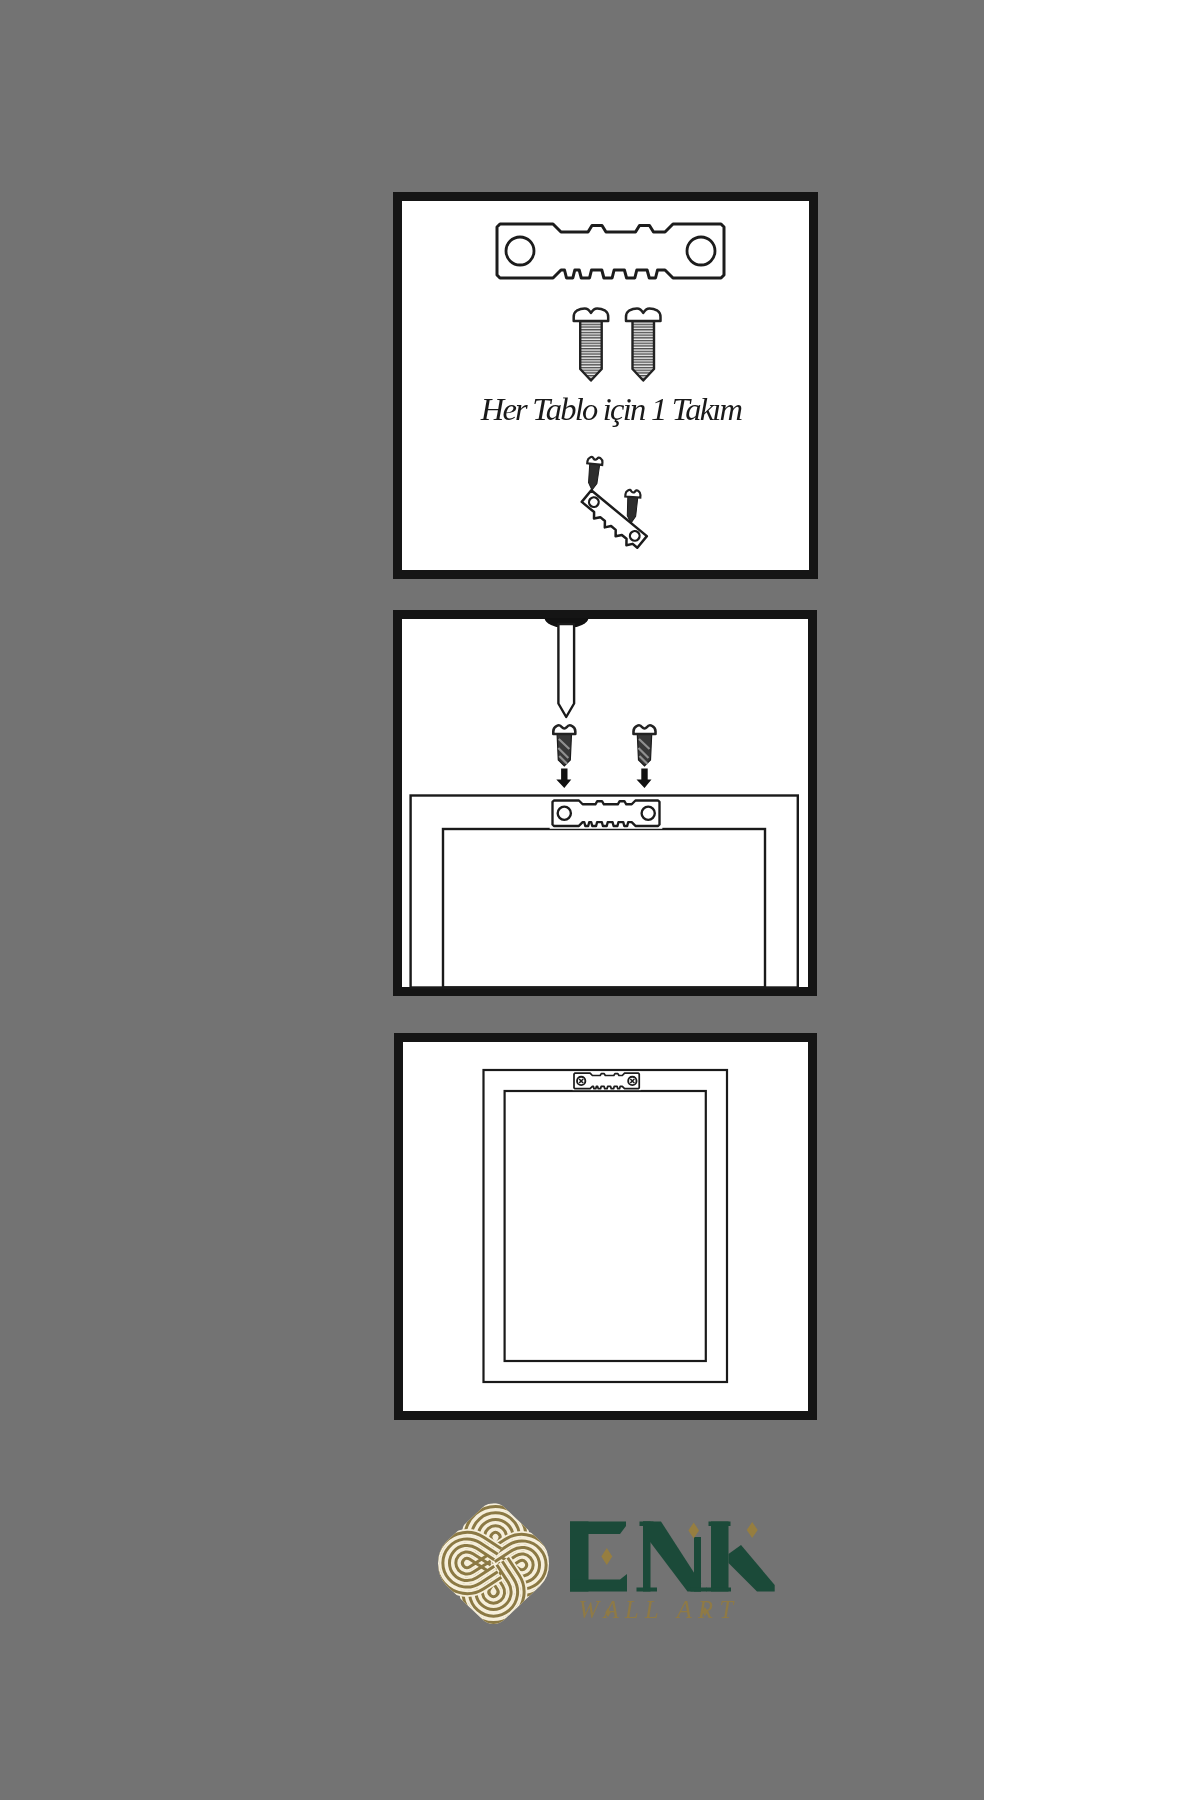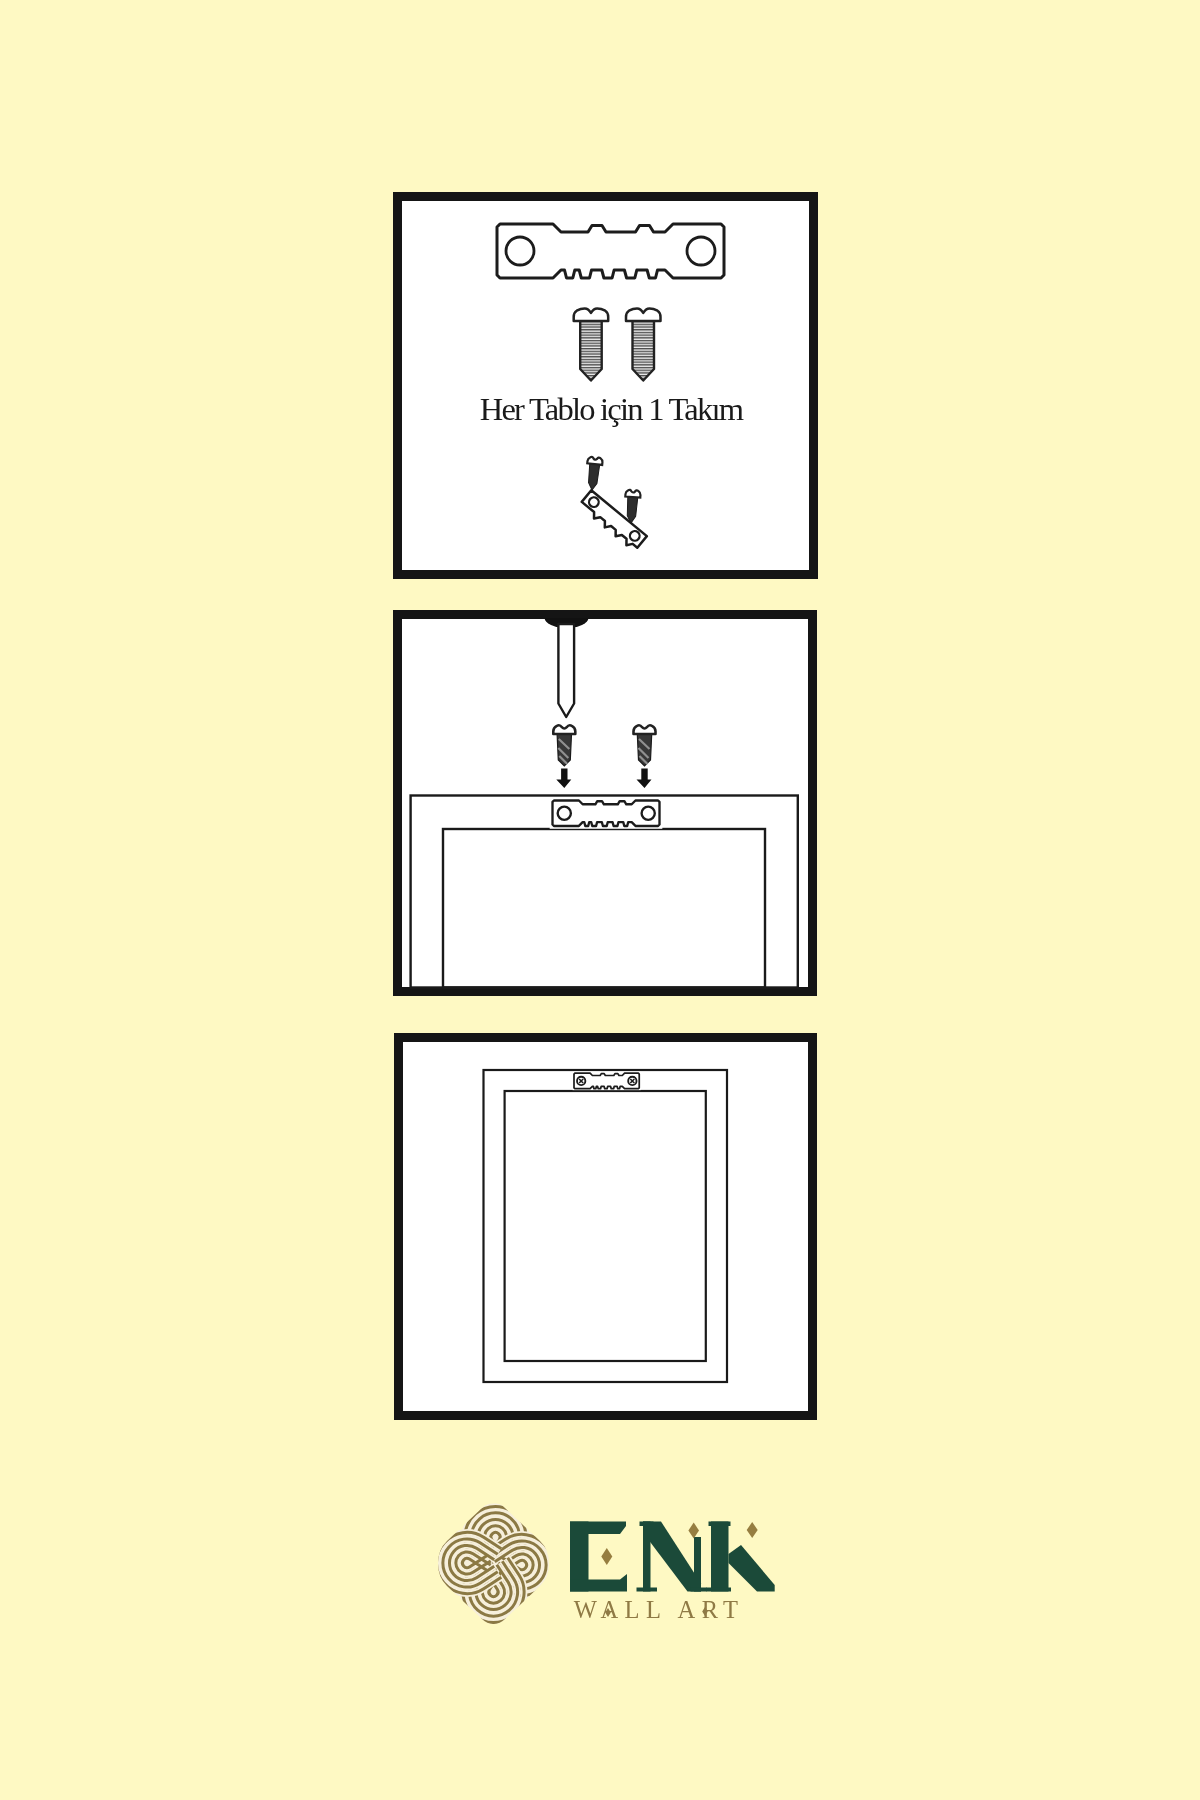--- a/index.html
+++ b/index.html
@@ -1,17 +1,17 @@
 <!DOCTYPE html>
 <html><head>
 <meta charset="utf-8">
 <style>
   html,body{margin:0;padding:0;background:#ffffff;}
-  #page{position:relative;width:1200px;height:1800px;background:#fef9c3;overflow:hidden;
-        font-family:"Liberation Sans",sans-serif;}
+  #page{position:relative;width:984px;height:1800px;background:#737373;overflow:hidden;
+        font-family:"Liberation Sans",sans-serif;font-style:italic;}
   .abs{position:absolute;}
 </style>
 </head>
 <body>
 <div id="page">
 
 <svg class="abs" style="left:393px;top:192px" width="425" height="387" viewBox="0 0 425 387">
 
   <rect x="4.5" y="4.5" width="416" height="378" fill="#ffffff" stroke="#151515" stroke-width="9"></rect>
   <defs>

